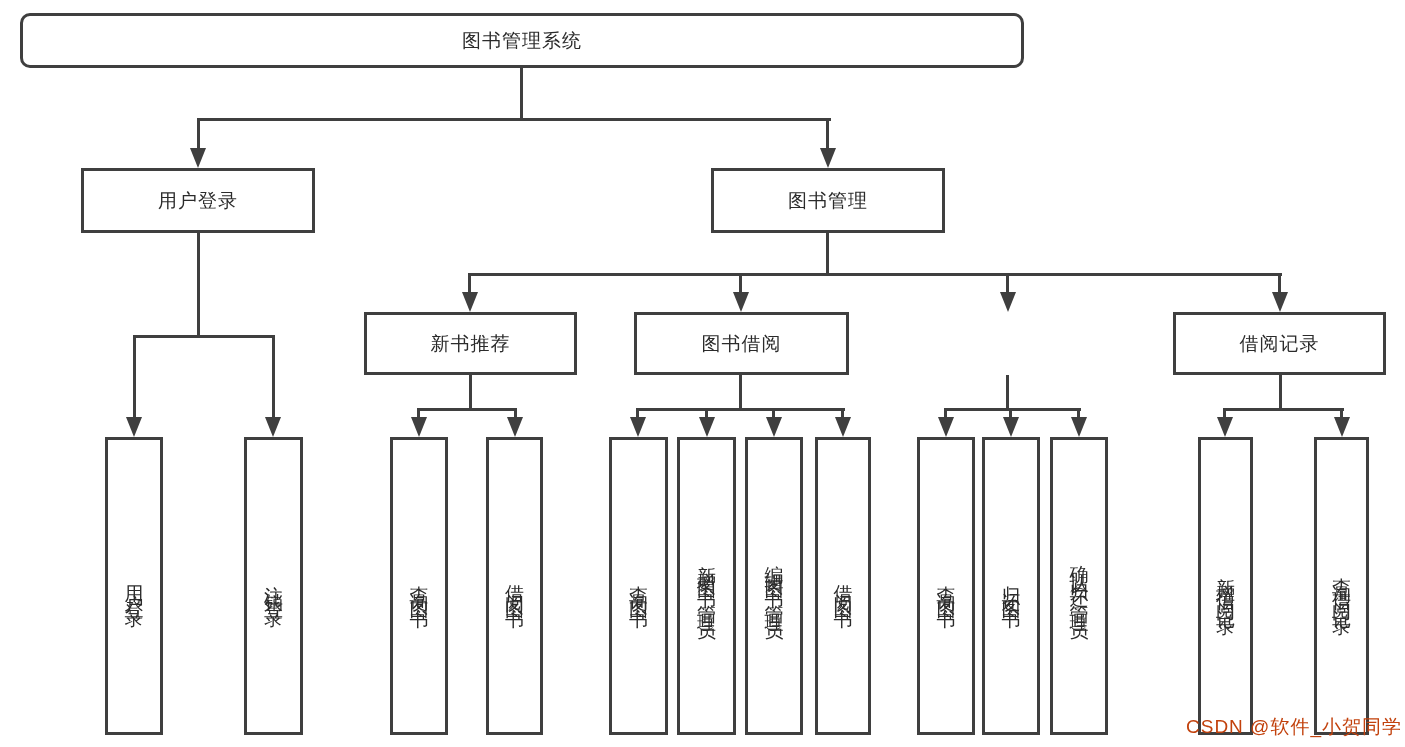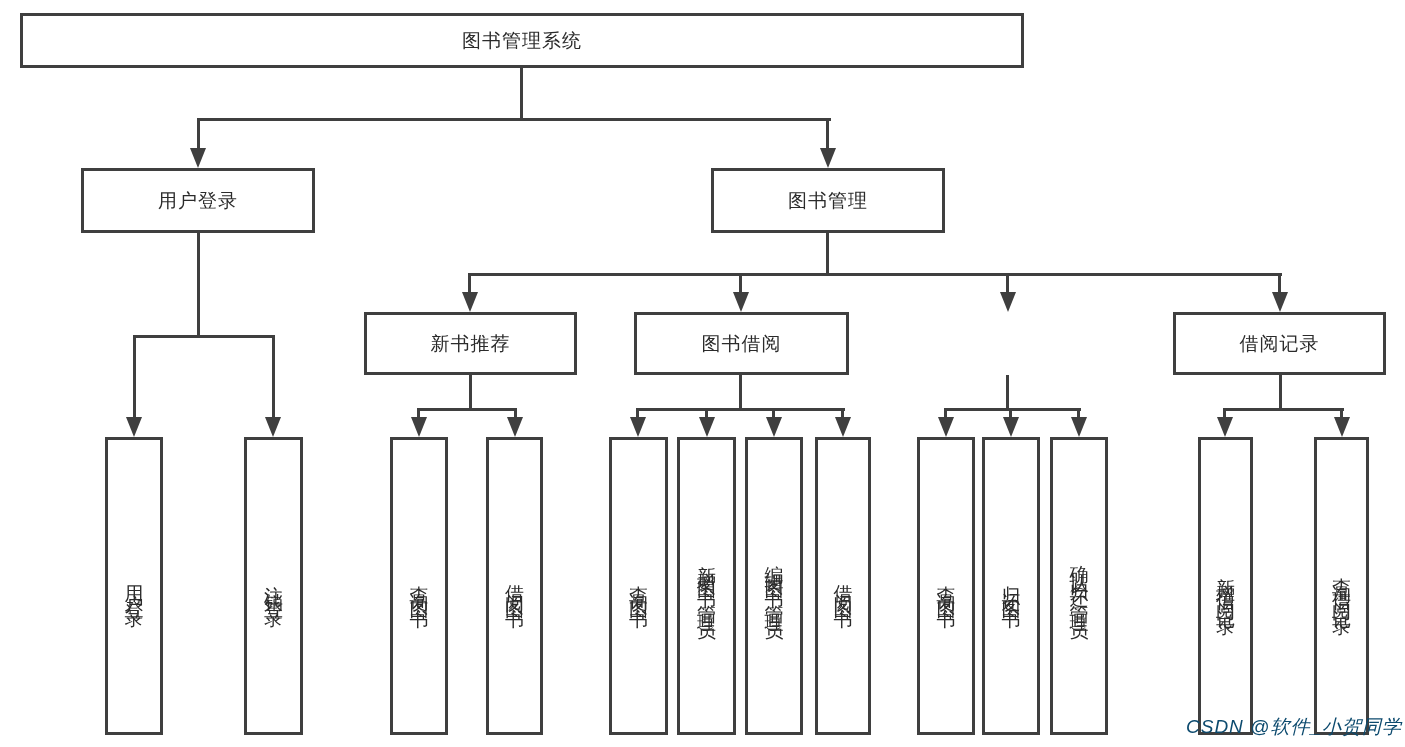--- a/index.html
+++ b/index.html
@@ -21,30 +21,30 @@
   }
   .hline, .vline { position:absolute; background:#3f3f3f; }
   .arrow {
     position:absolute; width:0; height:0;
     border-left:8px solid transparent;
     border-right:8px solid transparent;
     border-top:20px solid #3f3f3f;
   }
   .watermark {
     position:absolute; left:1186px; top:714px;
-    font-size:19px; color:#0c4a6e; letter-spacing:1px;
-    white-space:nowrap; z-index:5;font-style:italic;
+    font-size:19px; color:#c2410c; letter-spacing:1px;
+    white-space:nowrap; z-index:5;
   }
 </style>
 </head>
 <body>
 
 <div id="canvas">
 
-  <div class="box" style="left:20px;top:13px;width:1004px;height:55px;">
+  <div class="box" style="left:20px;top:13px;width:1004px;height:55px;border-radius:10px;">
     <span>图书管理系统</span>
   </div>
 
   <div class="vline" style="left:520px;top:68px;width:3px;height:50px;"></div>
   <div class="hline" style="left:197px;top:118px;width:634px;height:3px;"></div>
   <div class="vline" style="left:197px;top:118px;width:3px;height:34px;"></div>
   <div class="arrow" style="left:190px;top:148px;"></div>
   <div class="vline" style="left:826px;top:118px;width:3px;height:34px;"></div>
   <div class="arrow" style="left:820px;top:148px;"></div>
 

